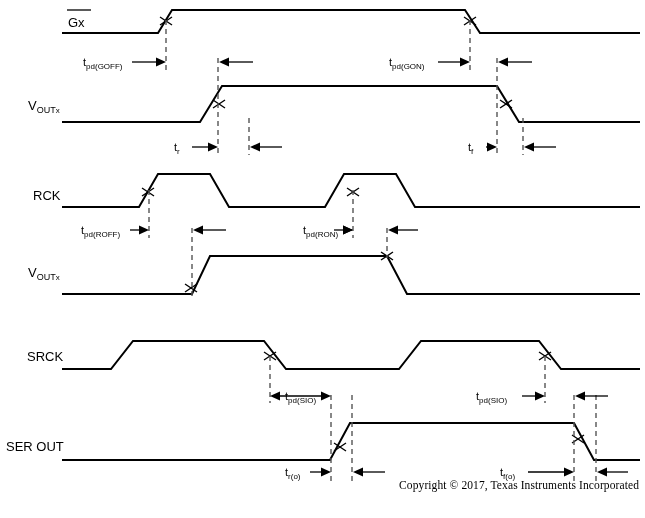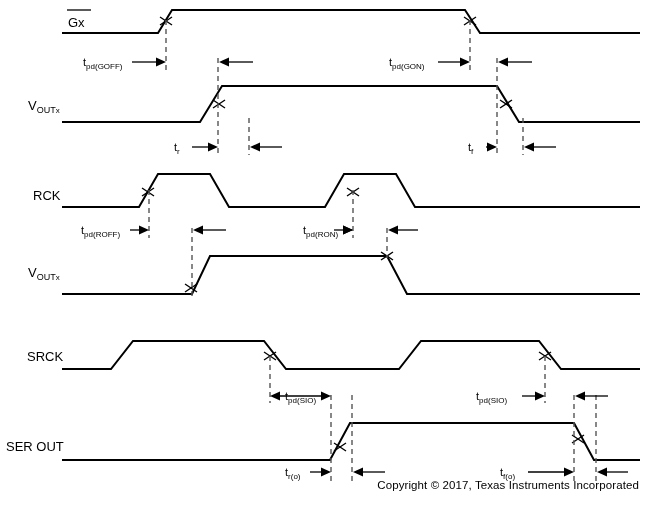--- a/index.html
+++ b/index.html
@@ -70,21 +70,21 @@
     font-size: 11px;
     fill: #000000;
   }
   .tlabel .sub {
     font-size: 8px;
   }
   .copyright {
     position: absolute;
     right: 6px;
     bottom: 3px;
-    font-family: Liberation Sans, sans-serif;
+    font-family: Liberation Serif, serif;
     font-size: 11.5px;
     color: #000000;
     white-space: nowrap;
     letter-spacing: 0.1px;
   }
 </style>
 </head>
 <body>
 
 <div id="diagram-root">

